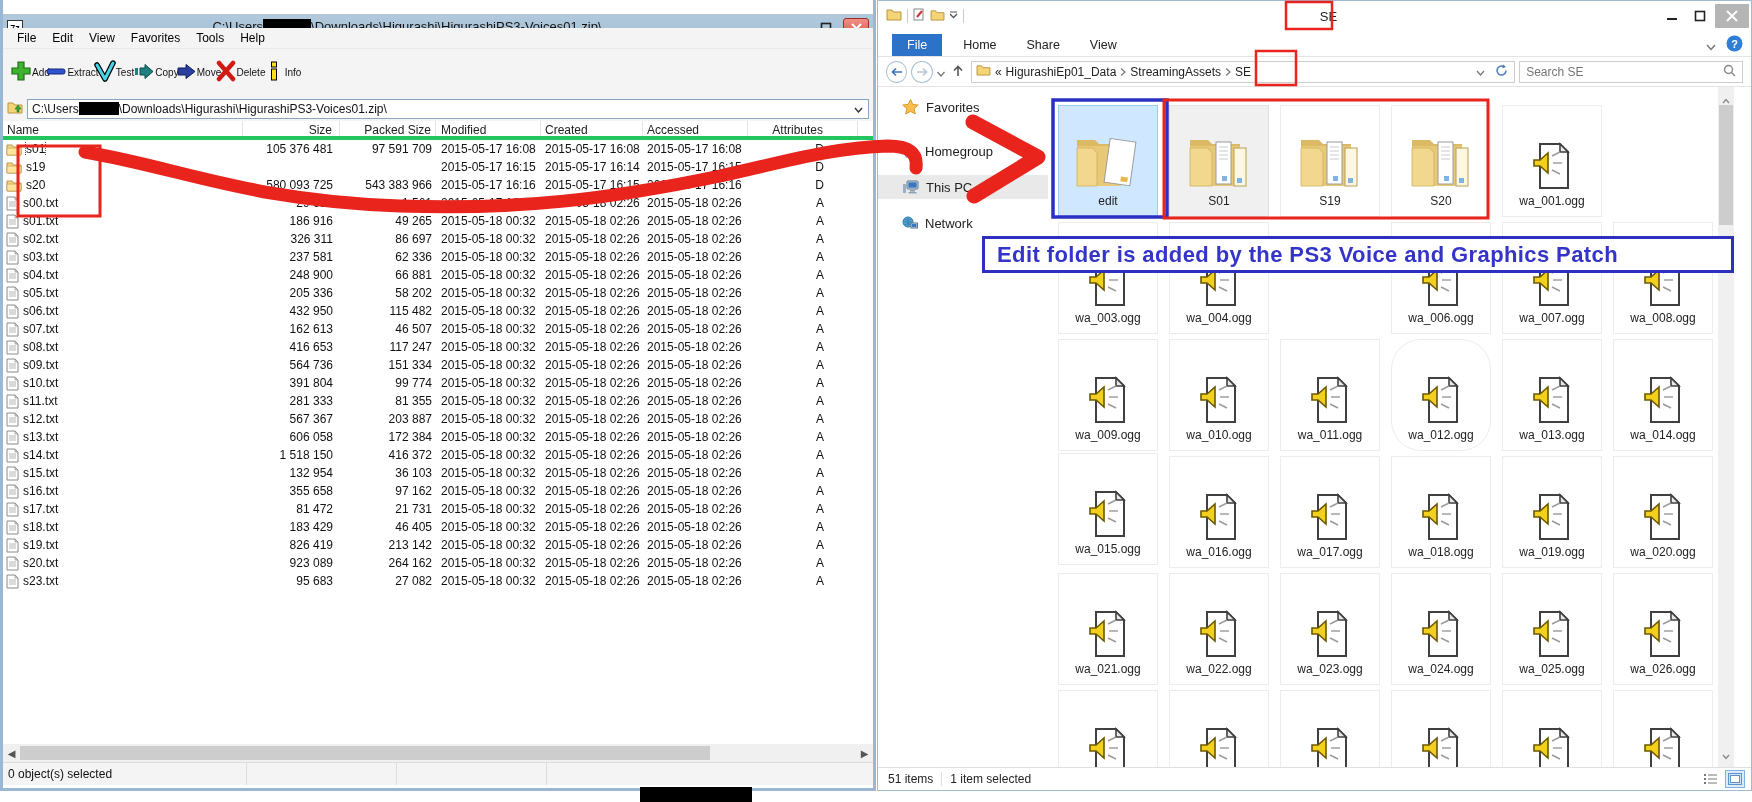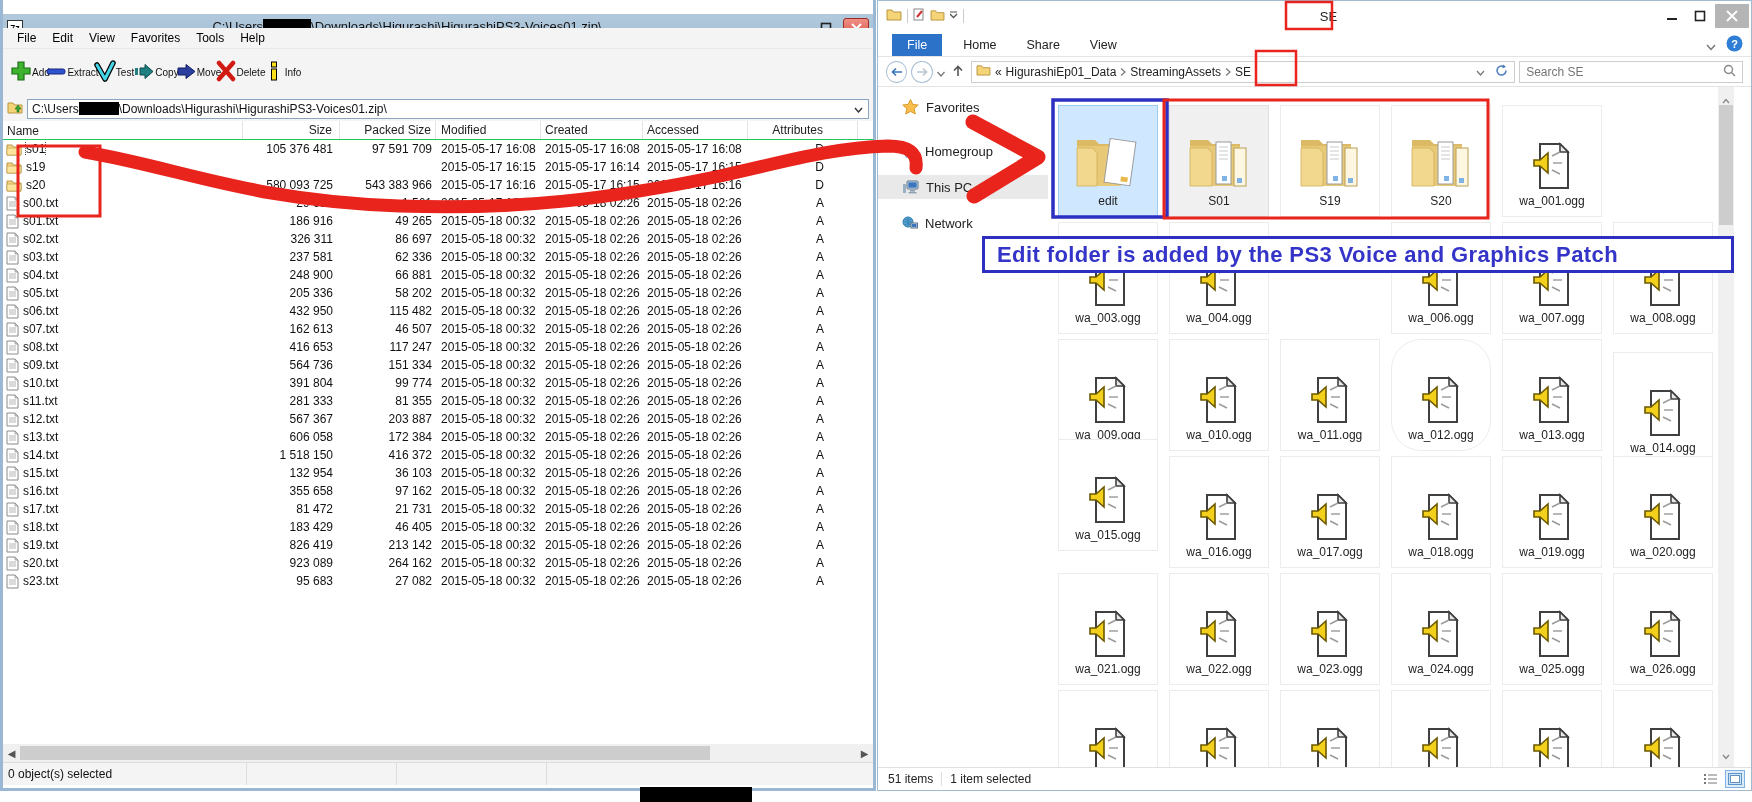--- a/index.html
+++ b/index.html
@@ -22,21 +22,21 @@
   #ztools { left:0; top:49px; width:870px; height:47px; background:#f4f4f4; display:flex; padding-left:6px; }
   .tbtn { width:42px; display:flex; flex-direction:row; align-items:center; justify-content:center; font-size:10px; color:#111; }
   .tbtn svg { margin-bottom:1px; }
   #zaddr { left:0; top:96px; width:870px; height:25px; background:#f4f4f4; display:flex;
     align-items:center; padding:0 4px; gap:4px; }
   #zcombo { flex:1; height:20px; background:#fff; border:1px solid #88a6c0; display:flex;
     align-items:center; font-size:12px; padding-left:4px; color:#111; }
   #zcombo .spacer { flex:1; }
   
   #zhead { left:0; top:121px; width:870px; height:19px; background:#fff; display:flex;
-    font-size:12px; color:#222; border-bottom:1px solid #22c55e; }
+    font-size:12px; color:#222; border-bottom:4px solid #22c55e; }
   #zhead .c { border-right:1px solid #e3e3e3; padding-top:2px; }
   #zbody { left:0; top:140px; width:870px; height:604px; background:#fff; overflow:hidden; }
   .zrow { display:flex; height:18px; font-size:12px; color:#111; align-items:center; }
   .c { overflow:hidden; white-space:nowrap; }
   .c.name { width:240px; padding-left:3px; display:flex; align-items:center; gap:4px; }
   .c.size { width:97px;  text-align:right; padding-right:7px; }
   .c.packed { width:96px; text-align:right; padding-right:4px; }
   .c.mod { width:105px; padding-left:5px; }
   .c.cre { width:102px; padding-left:4px; }
   .c.acc { width:105px; padding-left:4px; }
@@ -1152,36 +1152,36 @@
               <path d="M6 18 h6 l8 -7 v20 l-8 -7 h-6 z" fill="#f2d01c" stroke="#6b5900" stroke-width="1.6"></path>
               <g stroke="#9a9a9a" stroke-width="1.4">
                 <line x1="24" y1="14" x2="32" y2="10"></line>
                 <line x1="25" y1="21" x2="34" y2="21"></line>
                 <line x1="24" y1="28" x2="32" y2="32"></line>
               </g>
             </svg>
           </span>
           <span class="lbl">wa_013.ogg</span>
         </div>
-        <div class="cell" style="left: 557px; top: 252px; margin-top: 13px;">
+        <div class="cell" style="left: 557px; top: 252px;">
           <span class="ic">
             <svg width="48" height="48" viewBox="0 0 48 48">
               <path d="M12 2 h20 l8 8 v36 H12 z" fill="#fff" stroke="#404040" stroke-width="2"></path>
               <path d="M32 2 l8 8 h-8 z" fill="#e8e8e8" stroke="#404040" stroke-width="1.6"></path>
               <path d="M6 18 h6 l8 -7 v20 l-8 -7 h-6 z" fill="#f2d01c" stroke="#6b5900" stroke-width="1.6"></path>
               <g stroke="#9a9a9a" stroke-width="1.4">
                 <line x1="24" y1="14" x2="32" y2="10"></line>
                 <line x1="25" y1="21" x2="34" y2="21"></line>
                 <line x1="24" y1="28" x2="32" y2="32"></line>
               </g>
             </svg>
           </span>
           <span class="lbl">wa_014.ogg</span>
         </div>
-        <div class="cell" style="left: 2px; top: 352px;">
+        <div class="cell" style="left: 2px; top: 366px;">
           <span class="ic">
             <svg width="48" height="48" viewBox="0 0 48 48">
               <path d="M12 2 h20 l8 8 v36 H12 z" fill="#fff" stroke="#404040" stroke-width="2"></path>
               <path d="M32 2 l8 8 h-8 z" fill="#e8e8e8" stroke="#404040" stroke-width="1.6"></path>
               <path d="M6 18 h6 l8 -7 v20 l-8 -7 h-6 z" fill="#f2d01c" stroke="#6b5900" stroke-width="1.6"></path>
               <g stroke="#9a9a9a" stroke-width="1.4">
                 <line x1="24" y1="14" x2="32" y2="10"></line>
                 <line x1="25" y1="21" x2="34" y2="21"></line>
                 <line x1="24" y1="28" x2="32" y2="32"></line>
               </g>

